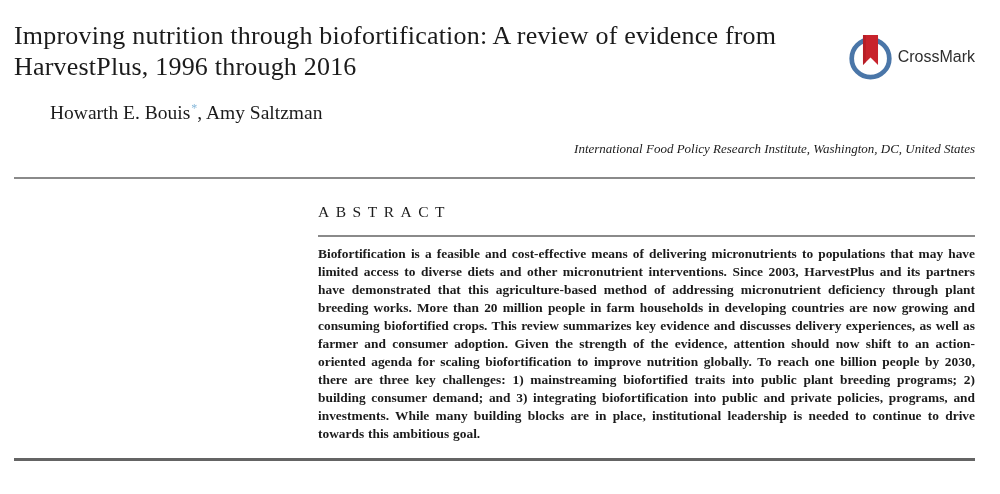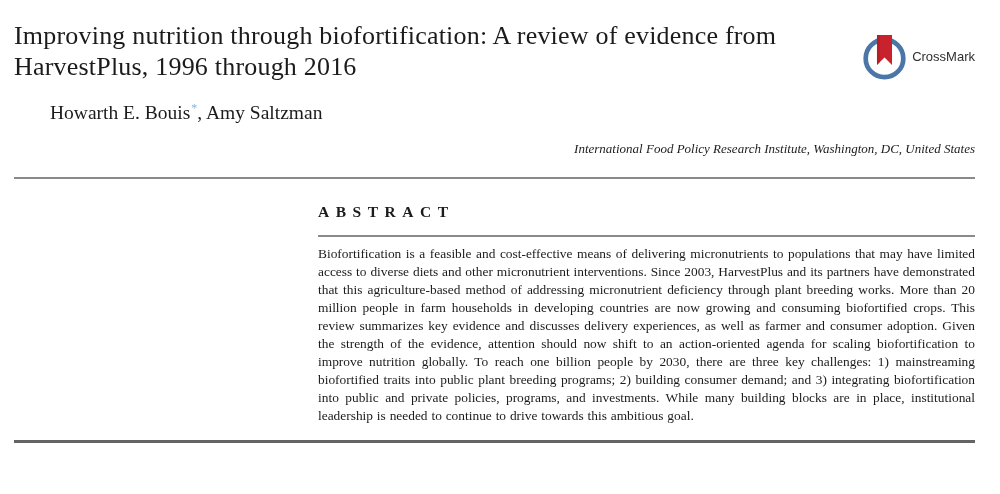--- a/index.html
+++ b/index.html
@@ -65,47 +65,48 @@
     border-top: 3px solid #646464;
   }
   
   .abstract {
     margin-left: 304px;
     width: 657px;
   }
   .abstract-heading {
     margin: 24px 0 0 0;
     font-size: 15.5px;
-    font-weight: 700;
+    font-weight: 400;
     letter-spacing: 0.42em;
     line-height: 18px;
   }
   .abstract-body {
     margin: 8px 0 0 0;
     font-size: 13.4px;
     line-height: 18px;
     text-align: justify;
     word-spacing: 0.5px;
+    font-weight: bold;
   }
   
   .crossmark {
     position: absolute;
     top: 33px;
     right: 25px;
     display: flex;
     align-items: center;
     gap: 4px;
     cursor: pointer;
   }
   .crossmark .cm-icon svg {
     display: block;
   }
   .crossmark .cm-label {
     font-family: "Liberation Sans", "DejaVu Sans", sans-serif;
-    font-size: 13px;
+    font-size: 16px;
     color: #2e2e2e;
     text-align: right;
   }
 </style>
 </head>
 <body>
 
 <div class="page">
 
   <h1 class="article-title">Improving nutrition through biofortification: A review of evidence from HarvestPlus, 1996 through 2016</h1>

